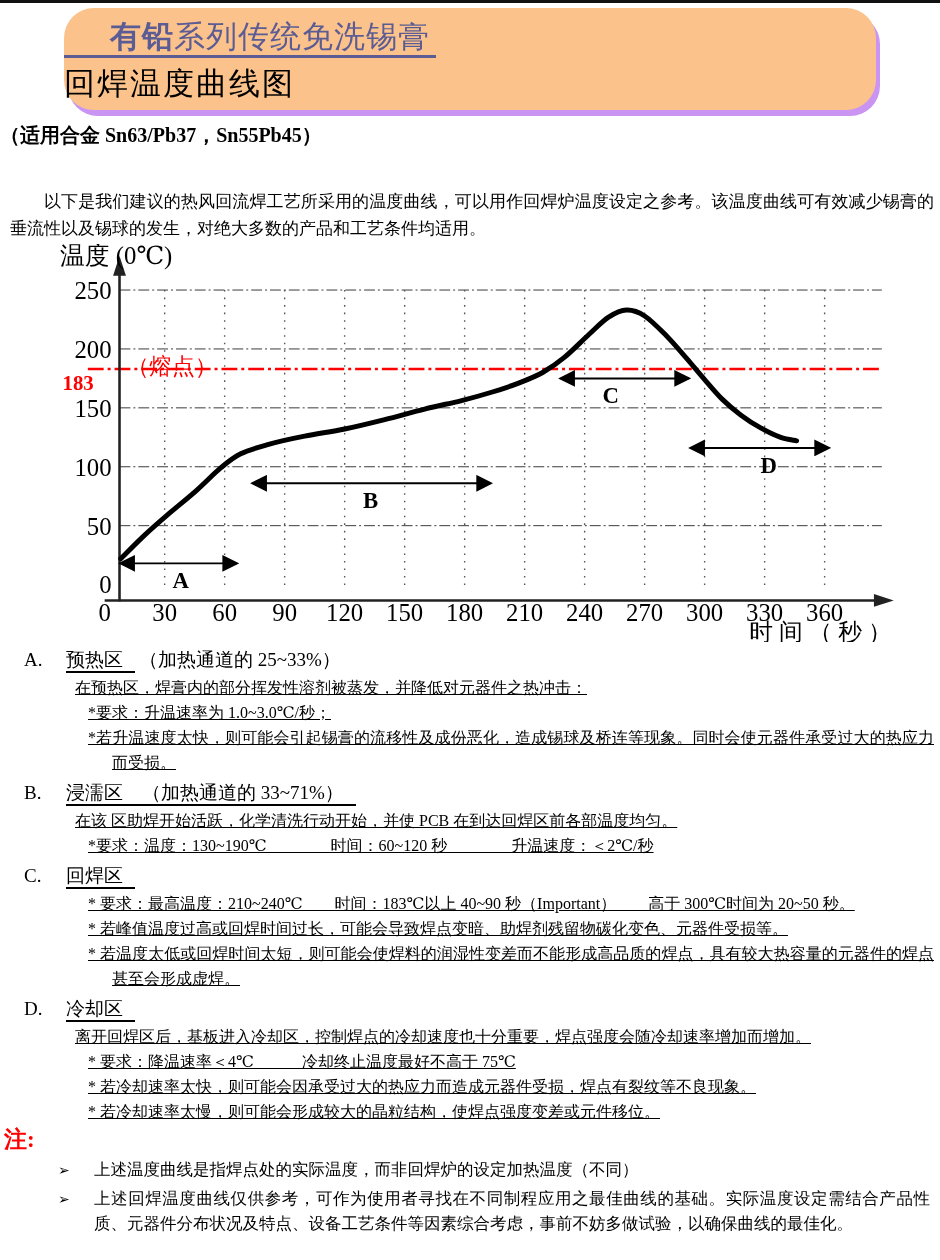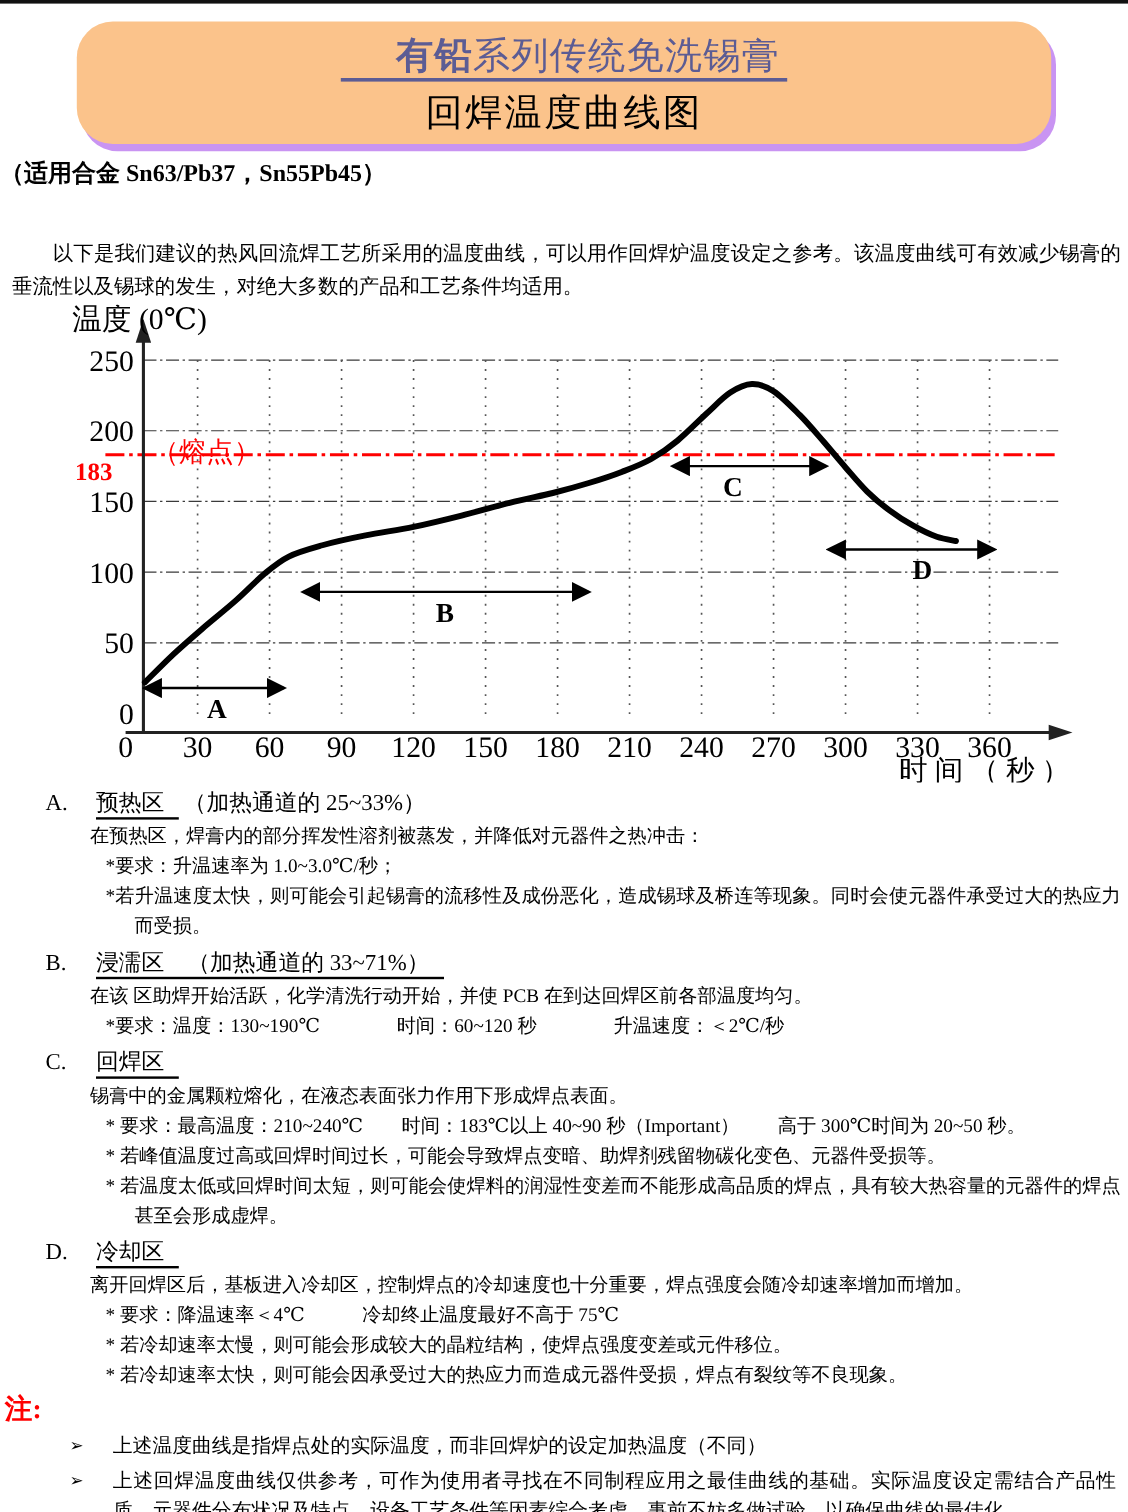--- a/index.html
+++ b/index.html
@@ -7,25 +7,25 @@
   body {
     width:940px; height:1260px; overflow:hidden;
     font-family:"Liberation Serif","DejaVu Serif",serif;
     color:#000;
     position:relative;
   }
   .top-rule { width:940px; height:3px; background:#111; }
 
   
   .header-box {
-    width:812px; margin:15px auto 0 64px;
+    width:812px; margin:5px auto 0 64px;
     background:#fbc38b;
     border-radius:30px;
     box-shadow:4px 6px 0 0 #c992f5; 
-    text-align:center;
+    text-align:left;
     padding-top:6px; height:102px;
     position:relative;
   }
   .title-line1 { font-size:31px; line-height:46px; color:#5c5c94; letter-spacing:1px; }
   .title-underline { border-bottom:3px solid #5c5c94; padding:0 6px 1px 46px; }
   .title-bold { font-weight:bold; }
   .title-line2 { font-size:31px; line-height:48px; color:#5c5c94; letter-spacing:2px; }
 
   .subtitle { font-size:20px; font-weight:600; margin-top:12px; line-height:26px; }
 
@@ -35,25 +35,25 @@
     font-size:17px; line-height:27px;
     text-indent:2em; text-align:justify;
   }
 
   
   .chart-wrap { position:relative; height:398px; margin-top:2px; }
   .chart-wrap svg { position:absolute; left:28px; top:0; }
 
   
   .section { margin-top:5px; }
-  .sec-heading { margin-left:38px; font-size:19px; line-height:25px; margin-bottom:3px; }
+  .sec-heading { margin-left:24px; font-size:19px; line-height:25px; margin-bottom:3px; }
   .sec-letter { display:inline-block; width:42px; }
   .sec-name { border-bottom:2px solid #000; padding:0 12px 1px 0; }
   .sec-suffix { padding-left:4px; }
-  .sec-line { margin-left:75px; font-size:16px; line-height:25px; margin-right:6px; text-align:justify; }
+  .sec-line { margin-left:75px; font-size:16px; line-height:25px; margin-right:6px; text-align:justify;text-decoration:underline; }
   .sec-line.star { margin-left:88px; padding-left:24px; text-indent:-24px; }
 
   
   .notes { margin-top:2px; }
   .notes-label { color:#ff0000; font-weight:bold; font-size:23px; margin-left:4px; line-height:28px; }
   .note-item { display:flex; margin:3px 10px 0 58px; font-size:16.5px; line-height:25px; }
   .note-bullet { width:36px; flex:0 0 36px; font-size:14px; padding-top:1px; }
   .note-text { flex:1; text-align:justify; }
 </style>
 </head>
@@ -143,31 +143,30 @@
       <div class="sec-line star">*要求：升温速率为 1.0~3.0℃/秒；</div>
       <div class="sec-line star">*若升温速度太快，则可能会引起锡膏的流移性及成份恶化，造成锡球及桥连等现象。同时会使元器件承受过大的热应力而受损。</div>
     </div>
     <div class="section">
       <div class="sec-heading"><span class="sec-letter">B.</span><span class="sec-name">浸濡区　（加热通道的 33~71%）</span></div>
       <div class="sec-line">在该 区助焊开始活跃，化学清洗行动开始，并使 PCB 在到达回焊区前各部温度均匀。</div>
       <div class="sec-line star">*要求：温度：130~190℃　　　　时间：60~120 秒　　　　升温速度：＜2℃/秒</div>
     </div>
     <div class="section">
       <div class="sec-heading"><span class="sec-letter">C.</span><span class="sec-name">回焊区</span></div>
-      <div class="sec-line">锡膏中的金属颗粒熔化，在液态表面张力作用下形成焊点表面。</div>
       <div class="sec-line star">* 要求：最高温度：210~240℃　　时间：183℃以上 40~90 秒（Important）　　高于 300℃时间为 20~50 秒。</div>
       <div class="sec-line star">* 若峰值温度过高或回焊时间过长，可能会导致焊点变暗、助焊剂残留物碳化变色、元器件受损等。</div>
       <div class="sec-line star">* 若温度太低或回焊时间太短，则可能会使焊料的润湿性变差而不能形成高品质的焊点，具有较大热容量的元器件的焊点甚至会形成虚焊。</div>
     </div>
     <div class="section">
       <div class="sec-heading"><span class="sec-letter">D.</span><span class="sec-name">冷却区</span></div>
       <div class="sec-line">离开回焊区后，基板进入冷却区，控制焊点的冷却速度也十分重要，焊点强度会随冷却速率增加而增加。</div>
       <div class="sec-line star">* 要求：降温速率＜4℃　　　冷却终止温度最好不高于 75℃</div>
+      <div class="sec-line star">* 若冷却速率太快，则可能会因承受过大的热应力而造成元器件受损，焊点有裂纹等不良现象。</div>
       <div class="sec-line star">* 若冷却速率太慢，则可能会形成较大的晶粒结构，使焊点强度变差或元件移位。</div>
-      <div class="sec-line star">* 若冷却速率太快，则可能会因承受过大的热应力而造成元器件受损，焊点有裂纹等不良现象。</div>
     </div>
   </div>
 
 <div class="notes">
   <div class="notes-label" style="color: rgb(255, 0, 0);">注:</div>
   <div id="note-items">
       <div class="note-item">
         <span class="note-bullet">➢</span>
         <span class="note-text">上述温度曲线是指焊点处的实际温度，而非回焊炉的设定加热温度（不同）</span>
       </div>

